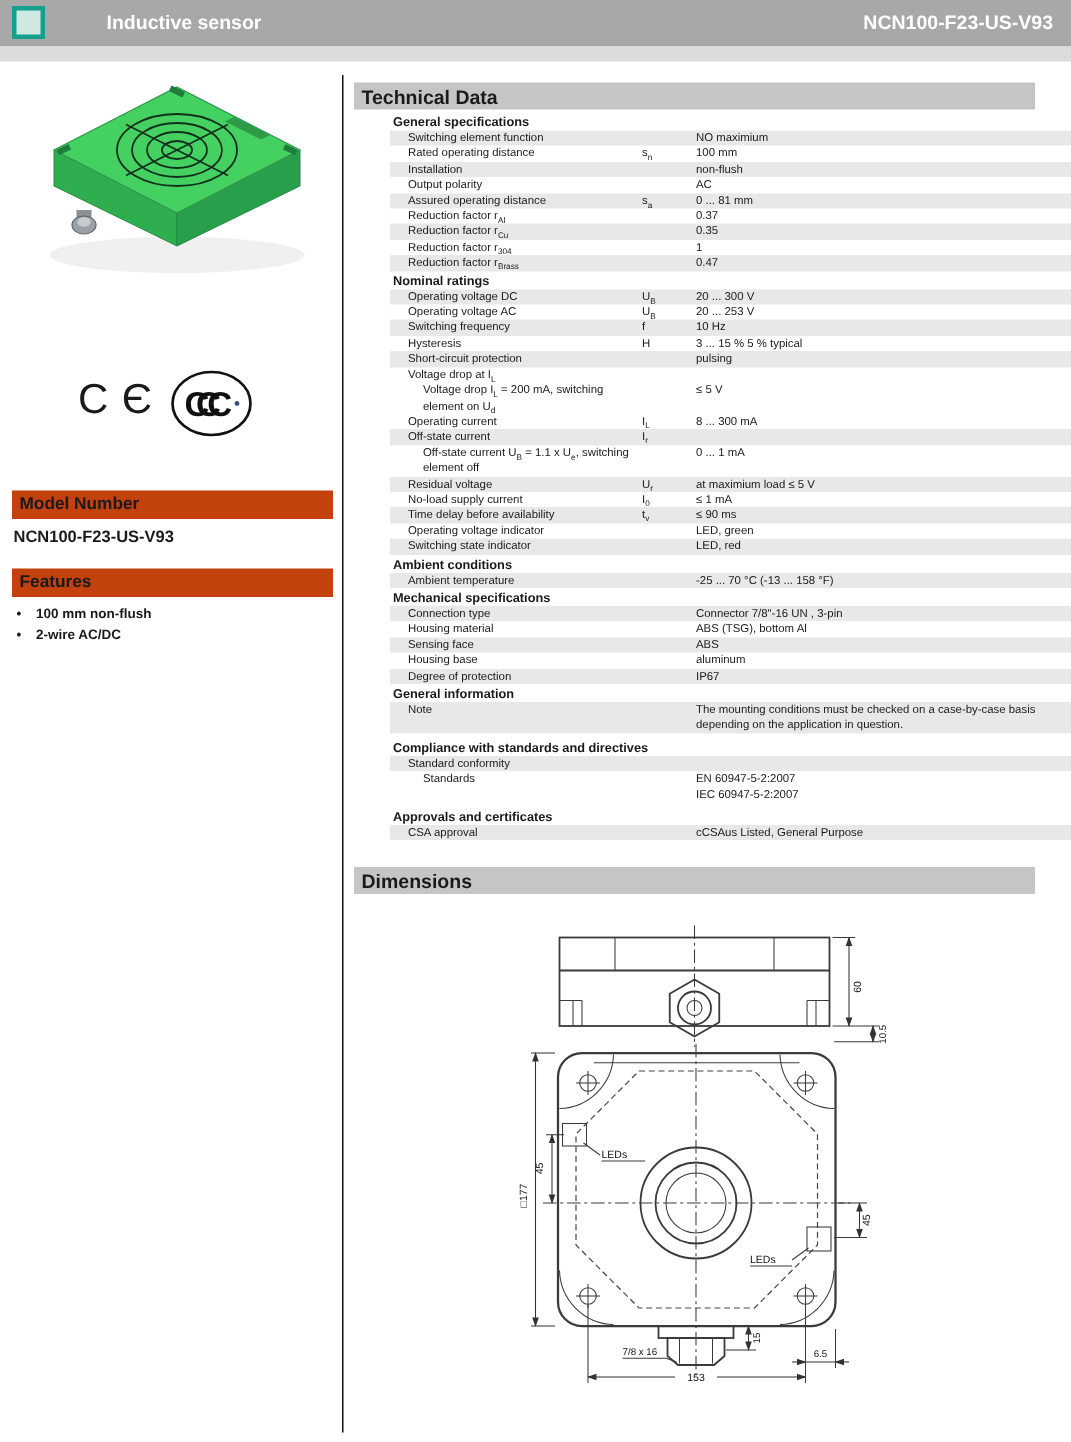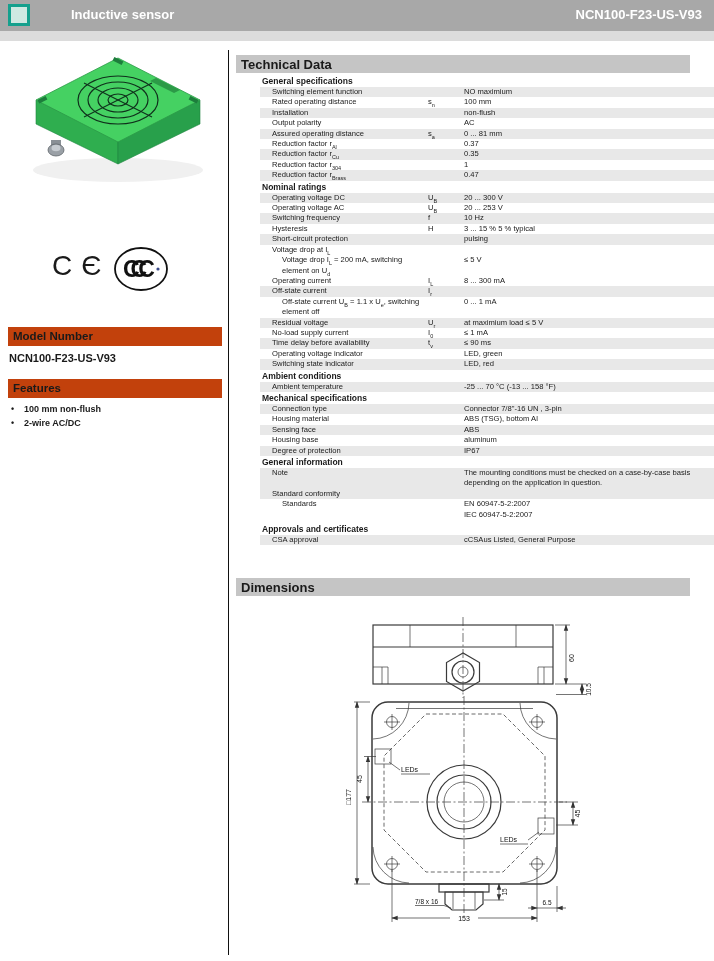--- a/index.html
+++ b/index.html
@@ -271,20 +271,21 @@
       <span class="lbl">Degree of protection</span>
       <span class="sym"></span>
       <span class="val">IP67</span>
     </div>
     <div class="sec-header">General information</div>
     <div class="spec-row shaded">
       <span class="lbl">Note</span>
       <span class="sym"></span>
       <span class="val">The mounting conditions must be checked on a case-by-case basis depending on the application in question.</span>
     </div>
+    <div class="sec-header sec-gap">Compliance with standards and directives</div>
     <div class="spec-row shaded">
       <span class="lbl">Standard conformity</span>
       <span class="sym"></span>
       <span class="val"></span>
     </div>
     <div class="spec-row indent1">
       <span class="lbl">Standards</span>
       <span class="sym"></span>
       <span class="val">EN 60947-5-2:2007<br>IEC 60947-5-2:2007</span>
     </div>

